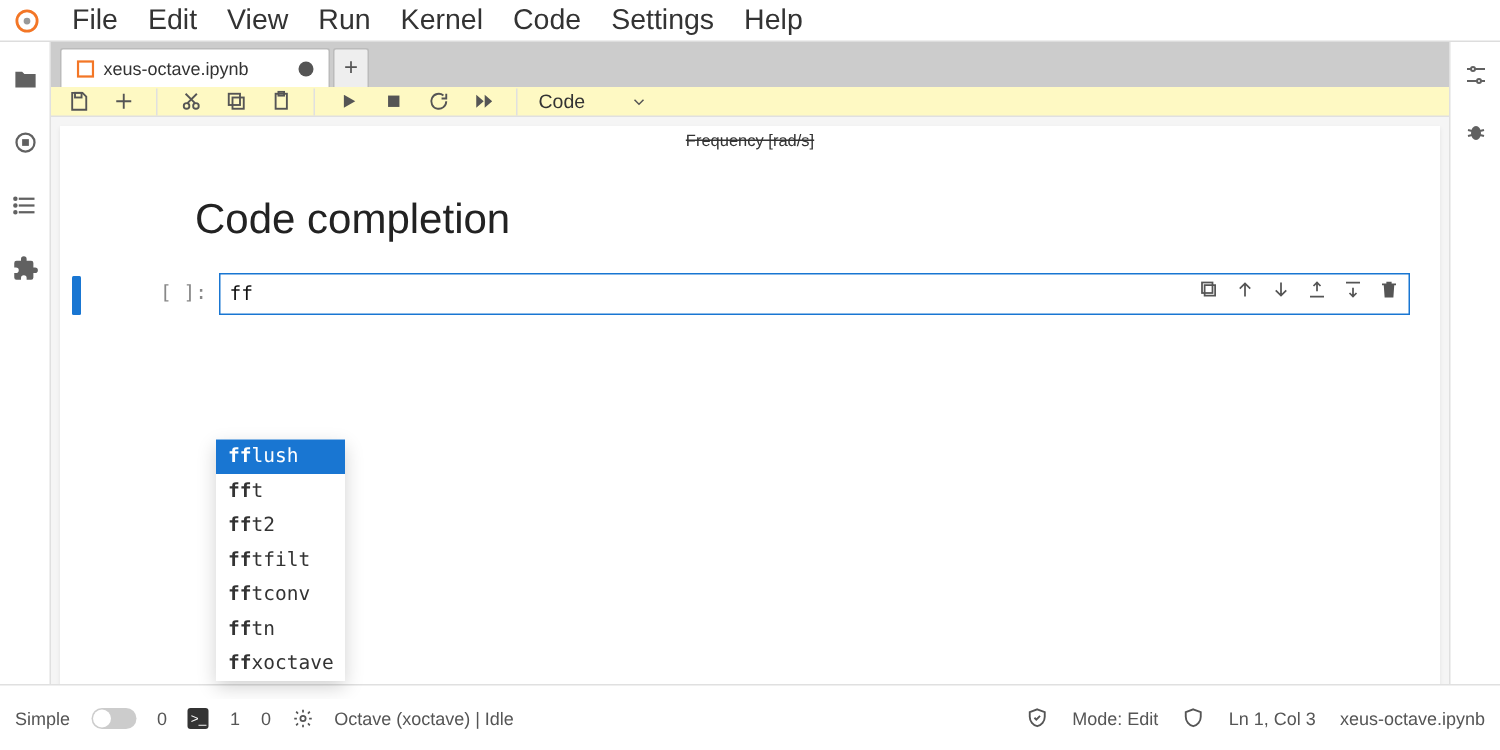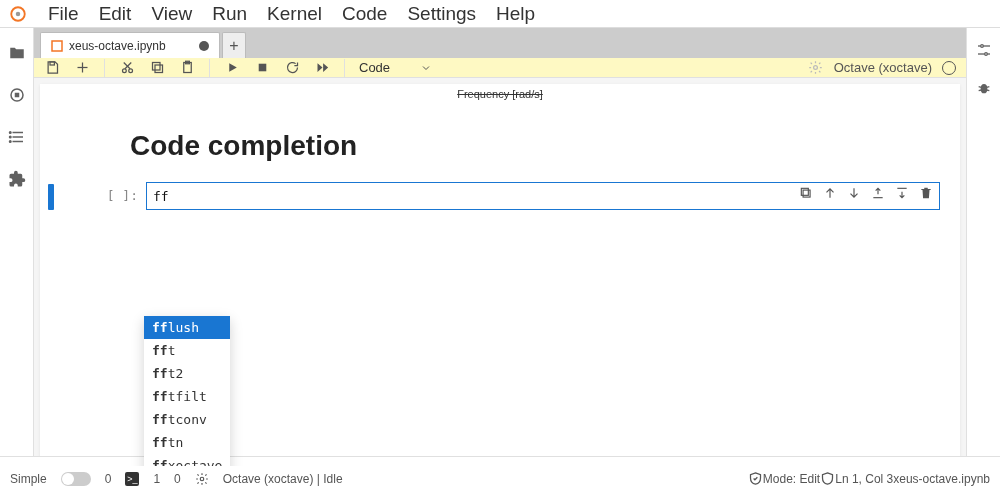--- a/index.html
+++ b/index.html
@@ -21,38 +21,38 @@
 .toolbar .sep{width:1px;height:18px;background:#e0e0e0}
 .celltype{display:flex;align-items:center;gap:30px;font-size:13px;color:#333;cursor:pointer}
 .toolbar-right{margin-left:auto;display:flex;align-items:center;gap:10px}
 .kernel-name{font-size:13px;color:#555}
 .kernel-ind{width:14px;height:14px;border:1.5px solid #555;border-radius:50%}
 .nbmain{flex:1;background:#f5f5f5;padding:6px;position:relative;overflow:hidden}
 .nbpaper{background:#fff;height:100%;box-shadow:0 1px 3px rgba(0,0,0,0.08);position:relative;overflow:hidden}
 .nbpaper-inner{padding:0 0 0 0}
 .axtitle{text-align:center;font-size:11px;color:#333;padding-top:4px}
 .axtitle span{text-decoration:line-through}
-.mdhead{font-size:28px;font-weight:700;color:#222;padding:30px 0 20px 90px}
+.mdhead{font-size:28px;font-weight:400;color:#222;padding:30px 0 20px 90px}
 .cellrow{display:flex;align-items:flex-start;padding:0 20px 0 8px;position:relative}
 .cellbar{width:6px;background:#1976d2;height:26px;margin-right:4px;margin-top:2px;border-radius:1px}
 .prompt{width:60px;text-align:right;font-family:ui-monospace,Menlo,Consolas,monospace;font-size:13px;color:#888;padding:6px 8px 0 0}
 .inputcell{flex:1;border:1.5px solid #1976d2;background:#fff;height:28px;display:flex;align-items:center;position:relative}
 .inputcell .code{font-family:ui-monospace,Menlo,Consolas,monospace;font-size:13px;padding-left:6px;color:#111}
 .cell-actions{position:absolute;right:6px;top:3px;display:flex;gap:10px;align-items:center}
 .cell-actions .cabtn{width:14px;height:14px;color:#555;cursor:pointer;display:flex;align-items:center;justify-content:center}
-.completion{position:absolute;left:104px;top:232px;width:86px;background:#fff;box-shadow:0 4px 12px rgba(0,0,0,0.18);z-index:10}
+.completion{position:absolute;left:104px;top:209px;width:86px;background:#fff;box-shadow:0 4px 12px rgba(0,0,0,0.18);z-index:10}
 .completion .citem{font-family:ui-monospace,Menlo,Consolas,monospace;font-size:13px;padding:4px 8px;cursor:pointer;white-space:nowrap}
 .completion .citem.selected{background:#1976d2;color:#fff}
 .completion .citem .match{font-weight:600}
 .rightbar{width:34px;background:#fff;border-left:1px solid #e0e0e0;display:flex;flex-direction:column;align-items:center;padding-top:14px;gap:22px}
 .rightbar .ricon{width:16px;height:16px;color:#616161;cursor:pointer}
 .statusbar{position:absolute;bottom:0;left:0;right:0;height:44px;border-top:1px solid #e0e0e0;display:flex;align-items:center;padding:0 10px;font-size:12px;color:#555;background:#fff;gap:14px}
 .toggle{width:30px;height:14px;border-radius:8px;background:#ccc;position:relative}
 .toggle::after{content:"";position:absolute;left:1px;top:1px;width:12px;height:12px;border-radius:50%;background:#fff}
-.statusbar .right{margin-left:auto;display:flex;align-items:center;}
+.statusbar .right{margin-left:auto;display:flex;align-items:center;gap:16px}
 .sqicon{width:14px;height:14px;background:#333;color:#fff;font-size:9px;display:flex;align-items:center;justify-content:center;border-radius:2px}
 svg{display:block}
 </style>
 </head>
 <body>
 
 <div class="menubar">
   <div class="logo">
     <svg viewBox="0 0 24 24">
         <circle cx="12" cy="12" r="9" fill="none" stroke="#f37626" stroke-width="2.5"></circle>
@@ -167,30 +167,20 @@
           <svg viewBox="0 0 24 24" width="15" height="15" fill="#555">
             <path d="M4 5l8 7-8 7zM13 5l8 7-8 7z"></path>
           </svg>
         </div>
       <div class="sep"></div>
       <div class="celltype">
         <span>Code</span>
         <svg viewBox="0 0 24 24" width="12" height="12" fill="none" stroke="#555" stroke-width="2">
             <path d="M6 9l6 6 6-6"></path>
           </svg>
-      </div>
-      <div class="toolbar-right">
-        <div class="tbtn">
-            <svg viewBox="0 0 24 24" width="15" height="15" fill="none" stroke="#bbb" stroke-width="2">
-              <circle cx="12" cy="12" r="3"></circle>
-              <path d="M12 2v3M12 19v3M4.2 4.2l2.1 2.1M17.7 17.7l2.1 2.1M2 12h3M19 12h3M4.2 19.8l2.1-2.1M17.7 6.3l2.1-2.1"></path>
-            </svg>
-          </div>
-        <span class="kernel-name">Octave (xoctave)</span>
-        <div class="kernel-ind"></div>
       </div>
     </div>
 
     <div class="nbmain">
       <div class="nbpaper">
         <div class="nbpaper-inner">
           <div class="axtitle"><span>Frequency [rad/s]</span></div>
           <div class="mdhead">Code completion</div>
           <div class="cellrow">
             <div class="cellbar"></div>

